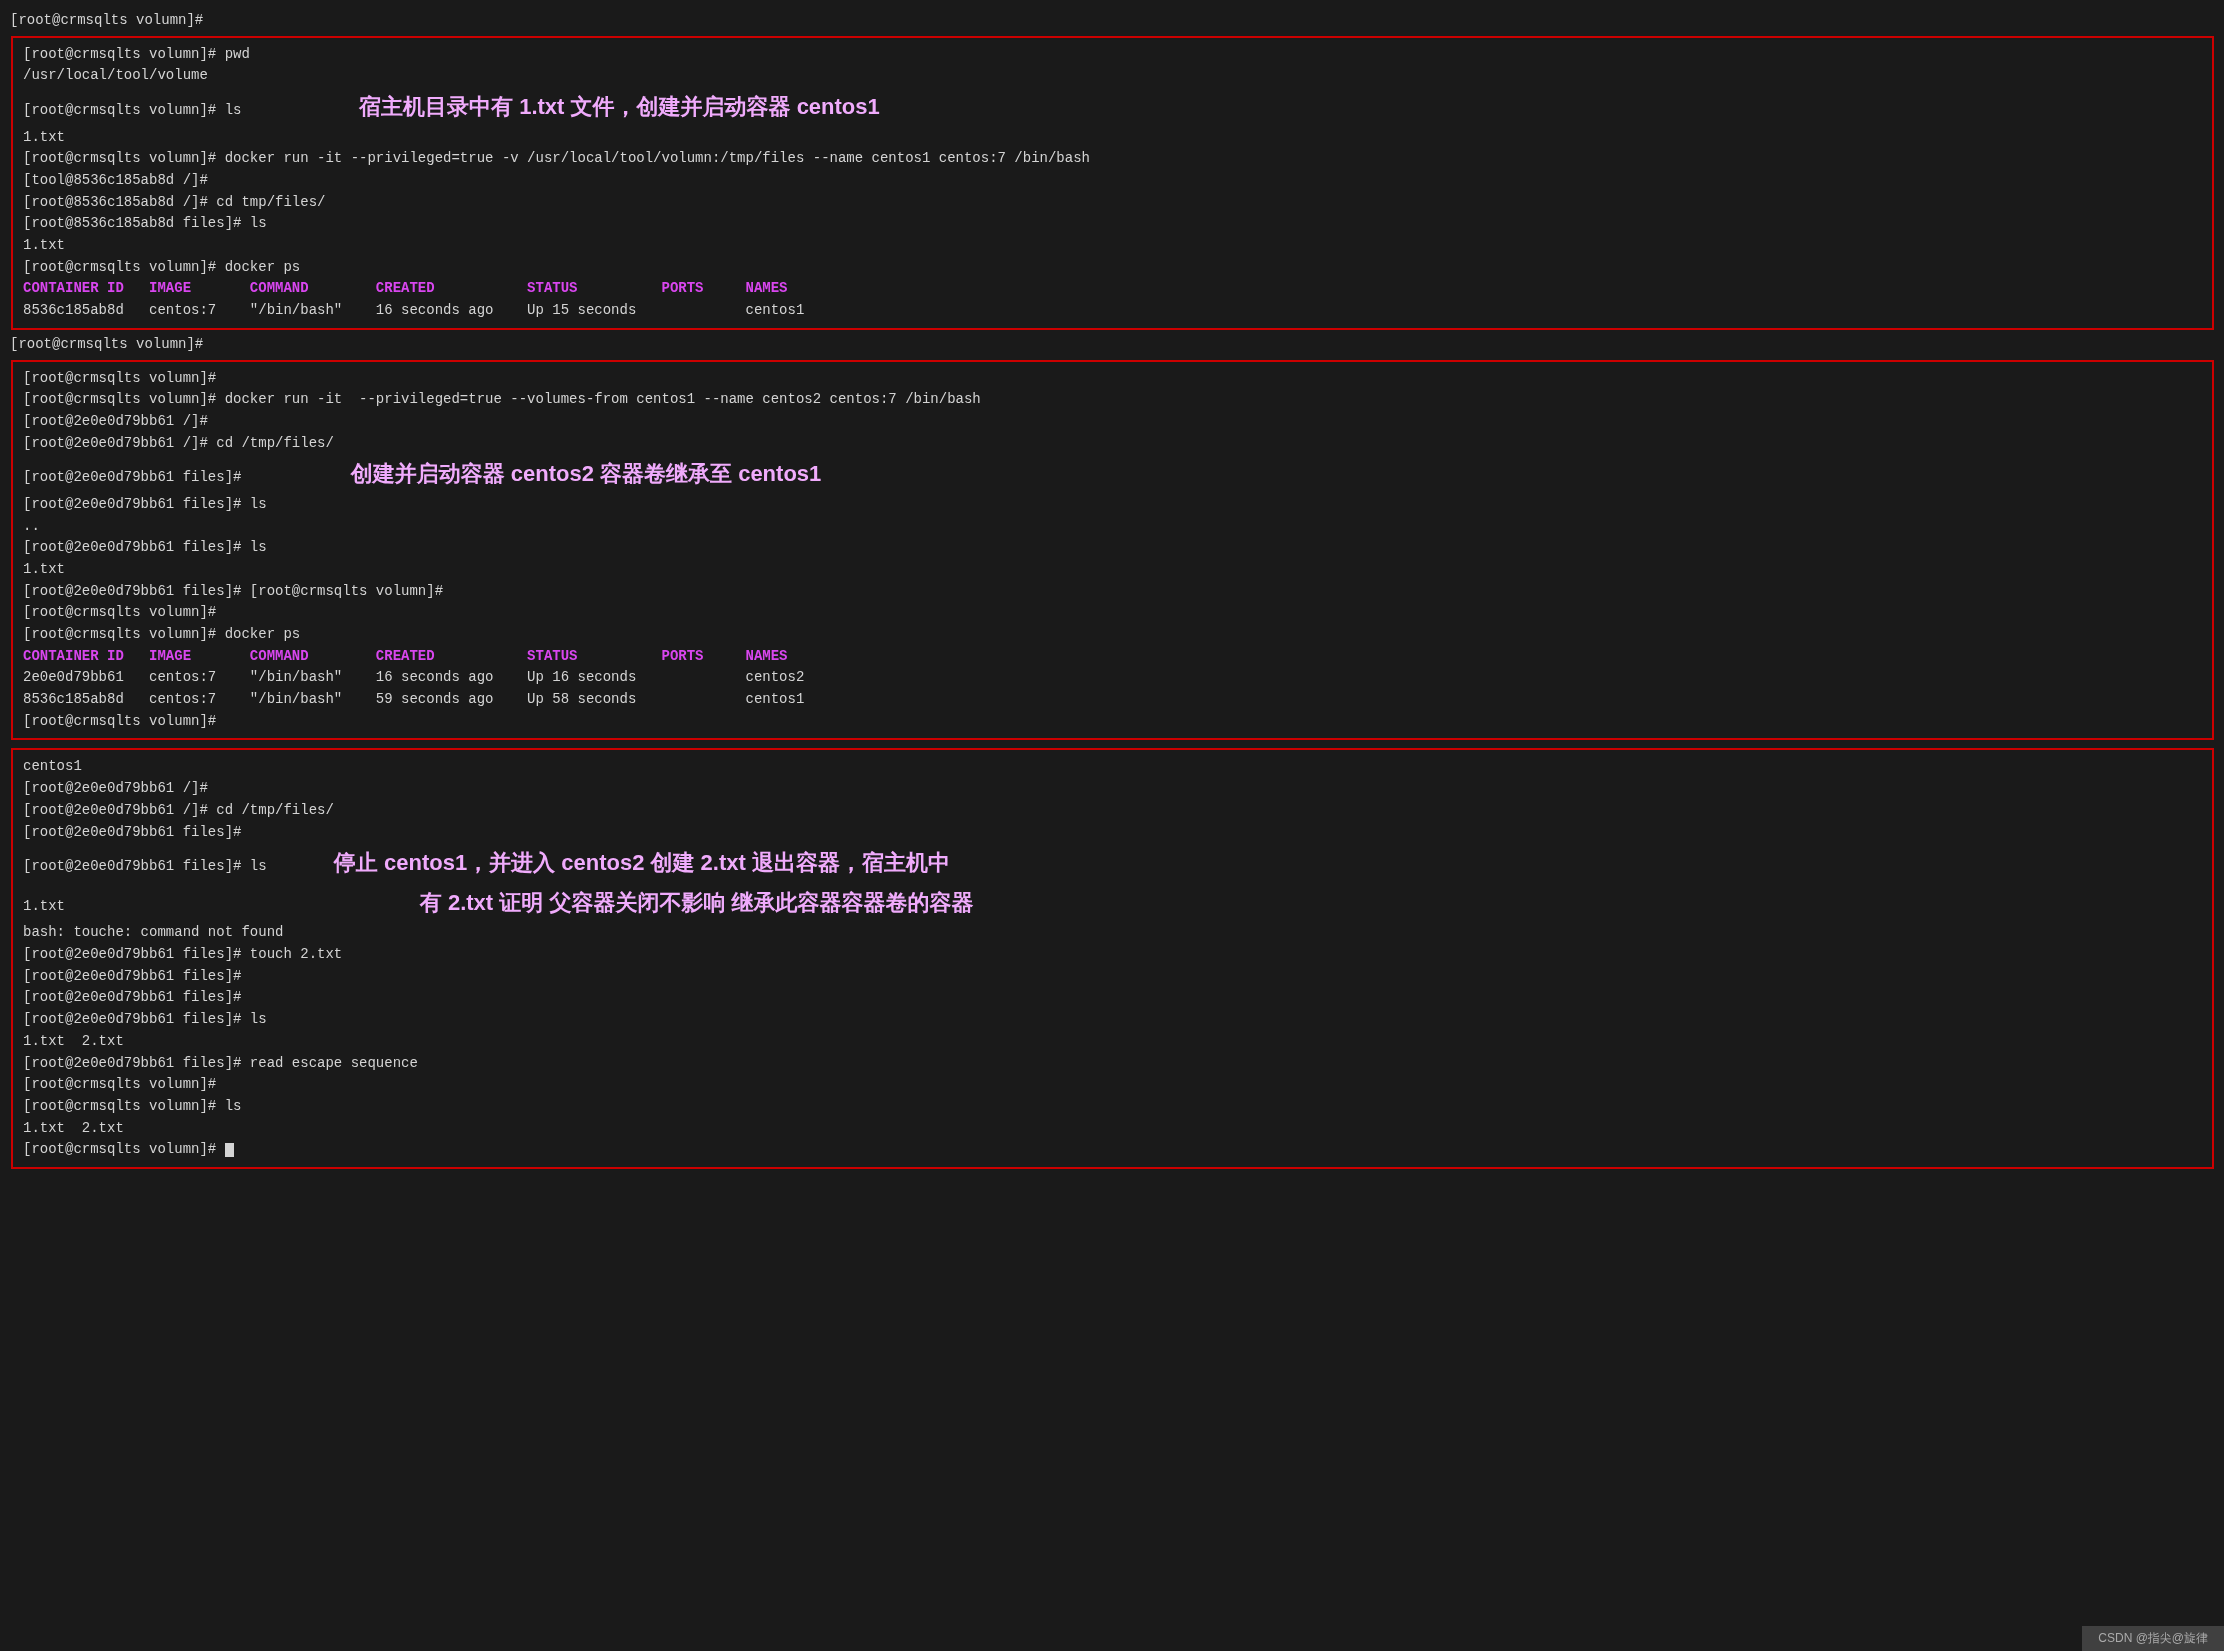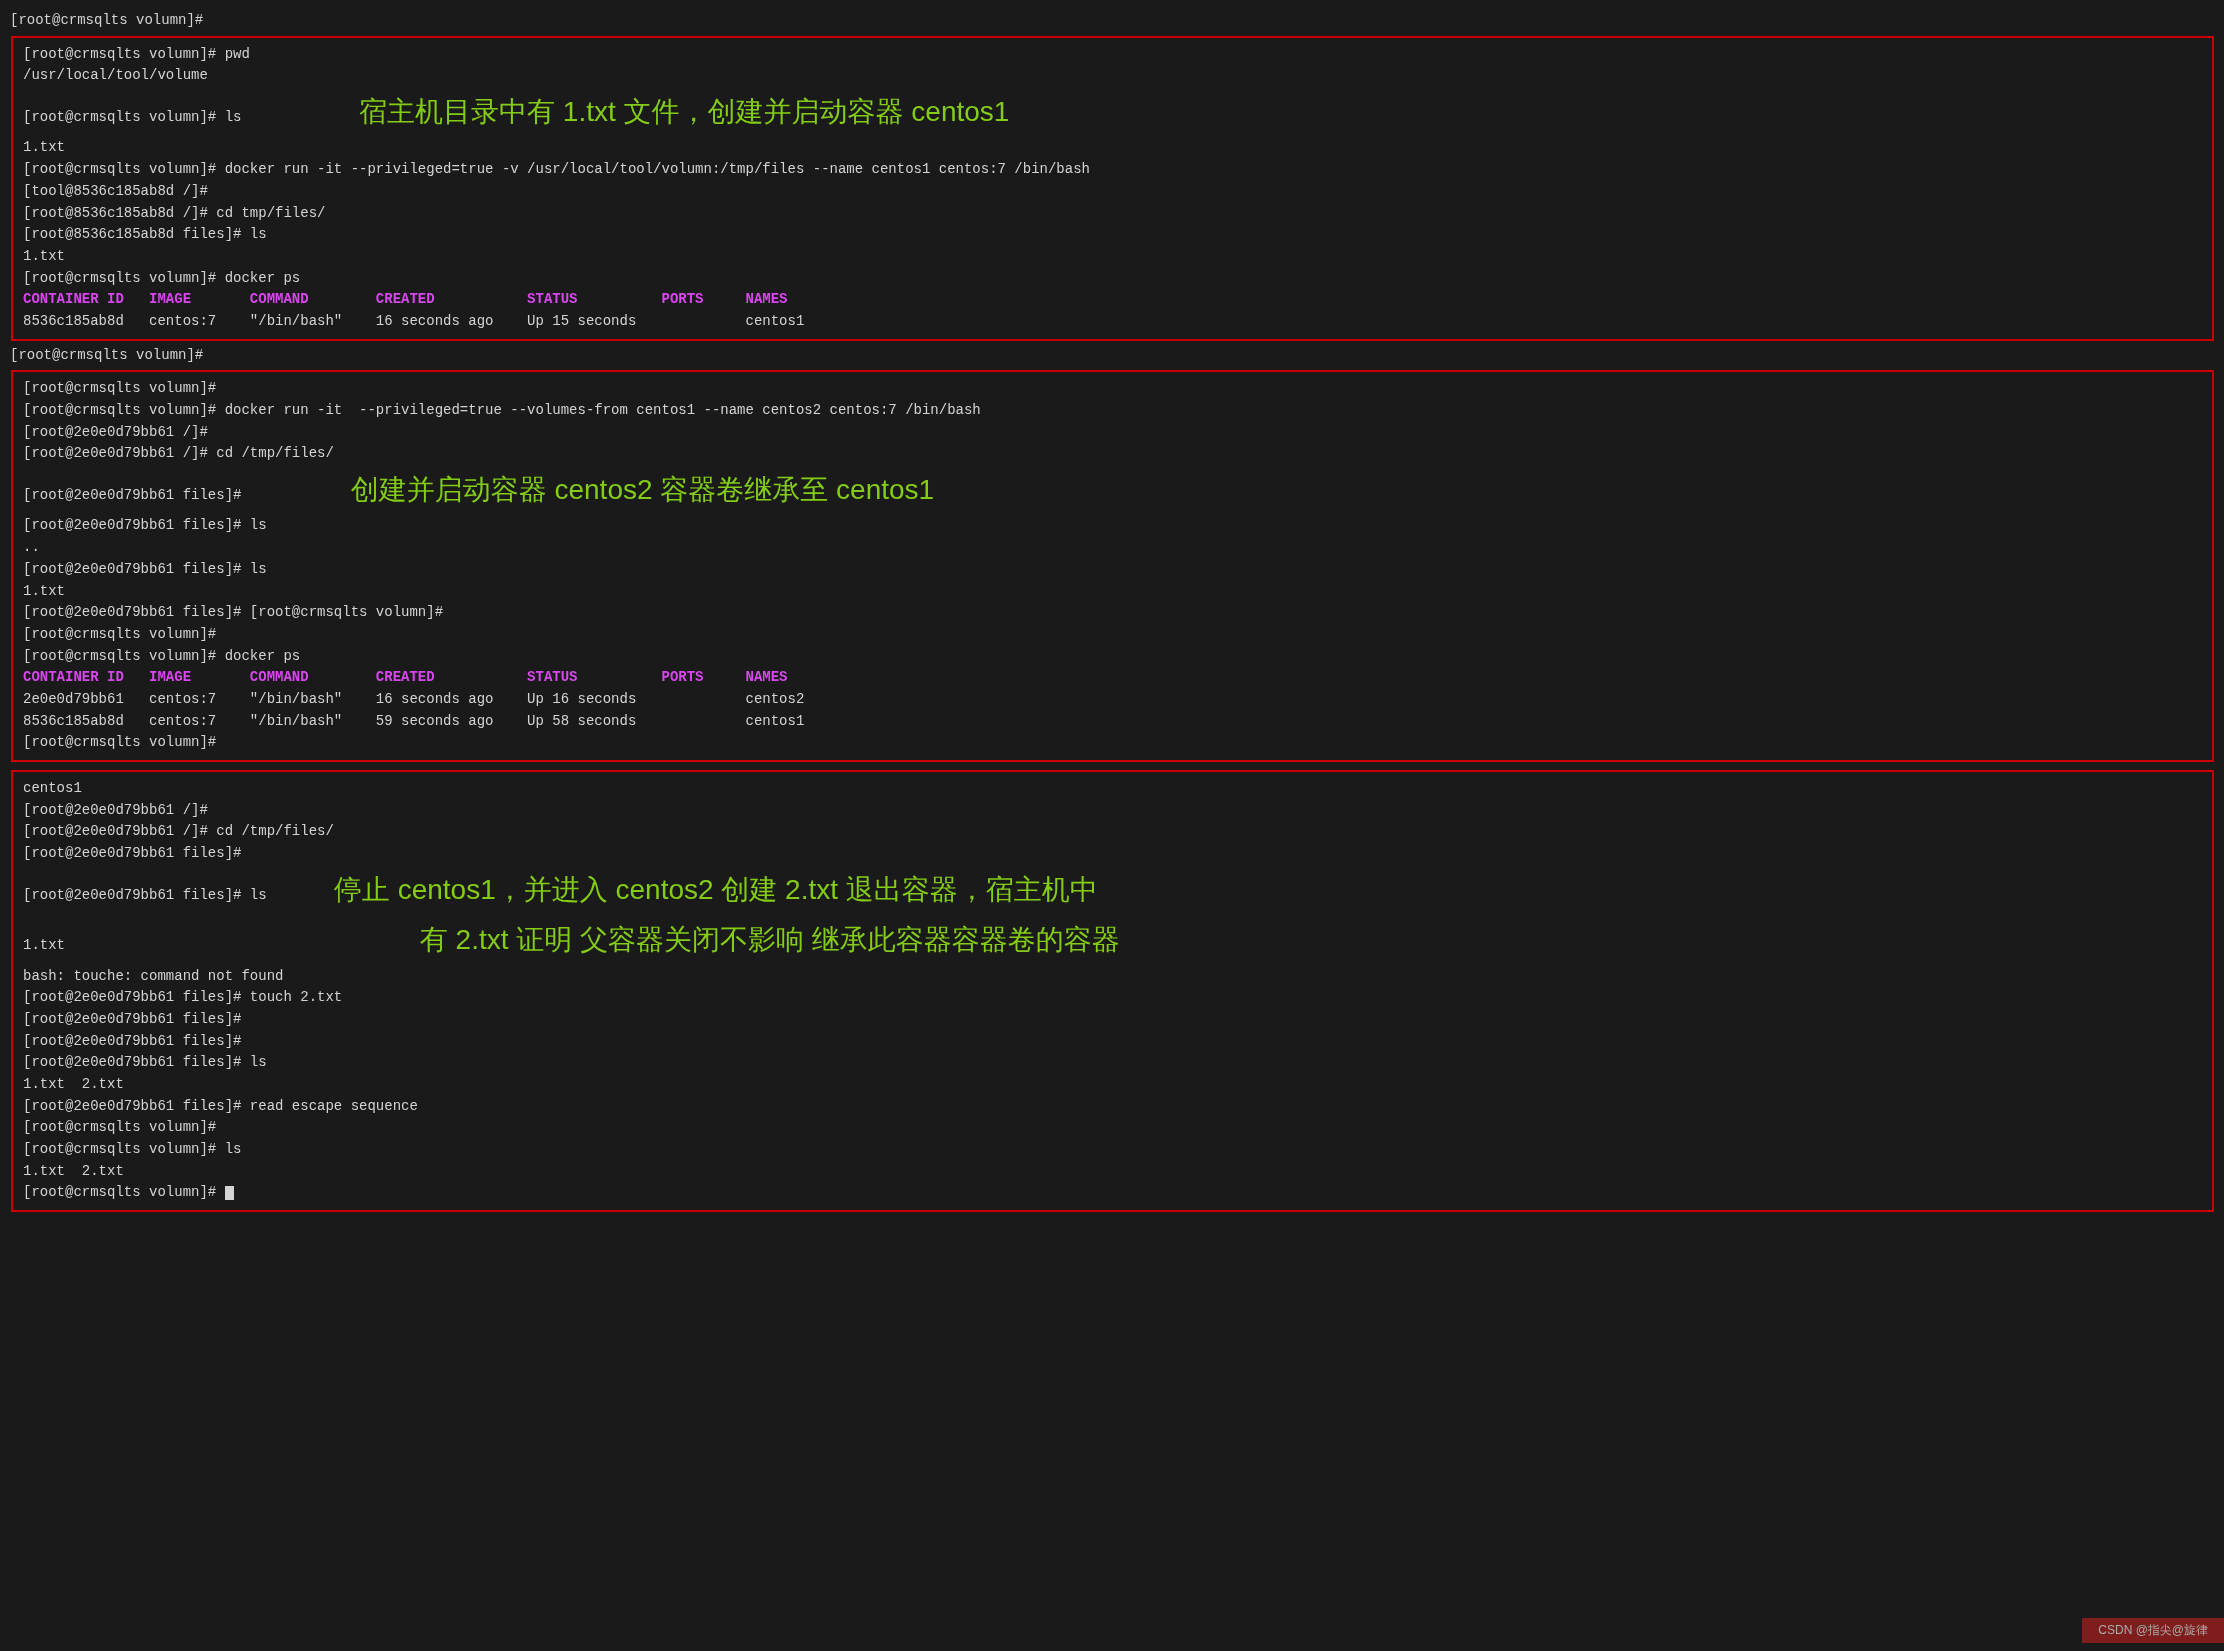--- a/index.html
+++ b/index.html
@@ -25,37 +25,37 @@
       white-space: pre;
       line-height: 1.55;
     }
     .section-box {
       border: 2px solid #cc0000;
       padding: 6px 10px;
       margin: 4px 1px;
       position: relative;
     }
     .annotation {
-      color: #84cc16;
+      color: #f0abfc;
       font-family: 'SimHei', 'Microsoft YaHei', sans-serif;
-      font-size: 28px;
-      font-weight: normal;
+      font-size: 22px;
+      font-weight: bold;
       display: inline;
       white-space: normal;
     }
     .annotation-line {
       line-height: 1.8;
       white-space: nowrap;
     }
     .table-header { color: #d946ef; font-weight: bold; }
     .footer-bar {
       position: fixed;
-      bottom: 8px;
+      bottom: 0;
       right: 0;
-      background: #7f1d1d;
+      background: #404040;
       color: #aaa;
       font-family: Arial, sans-serif;
       font-size: 12px;
       padding: 4px 16px;
     }
     .cursor {
       display: inline-block;
       background: #d4d4d4;
       width: 9px;
       height: 14px;

